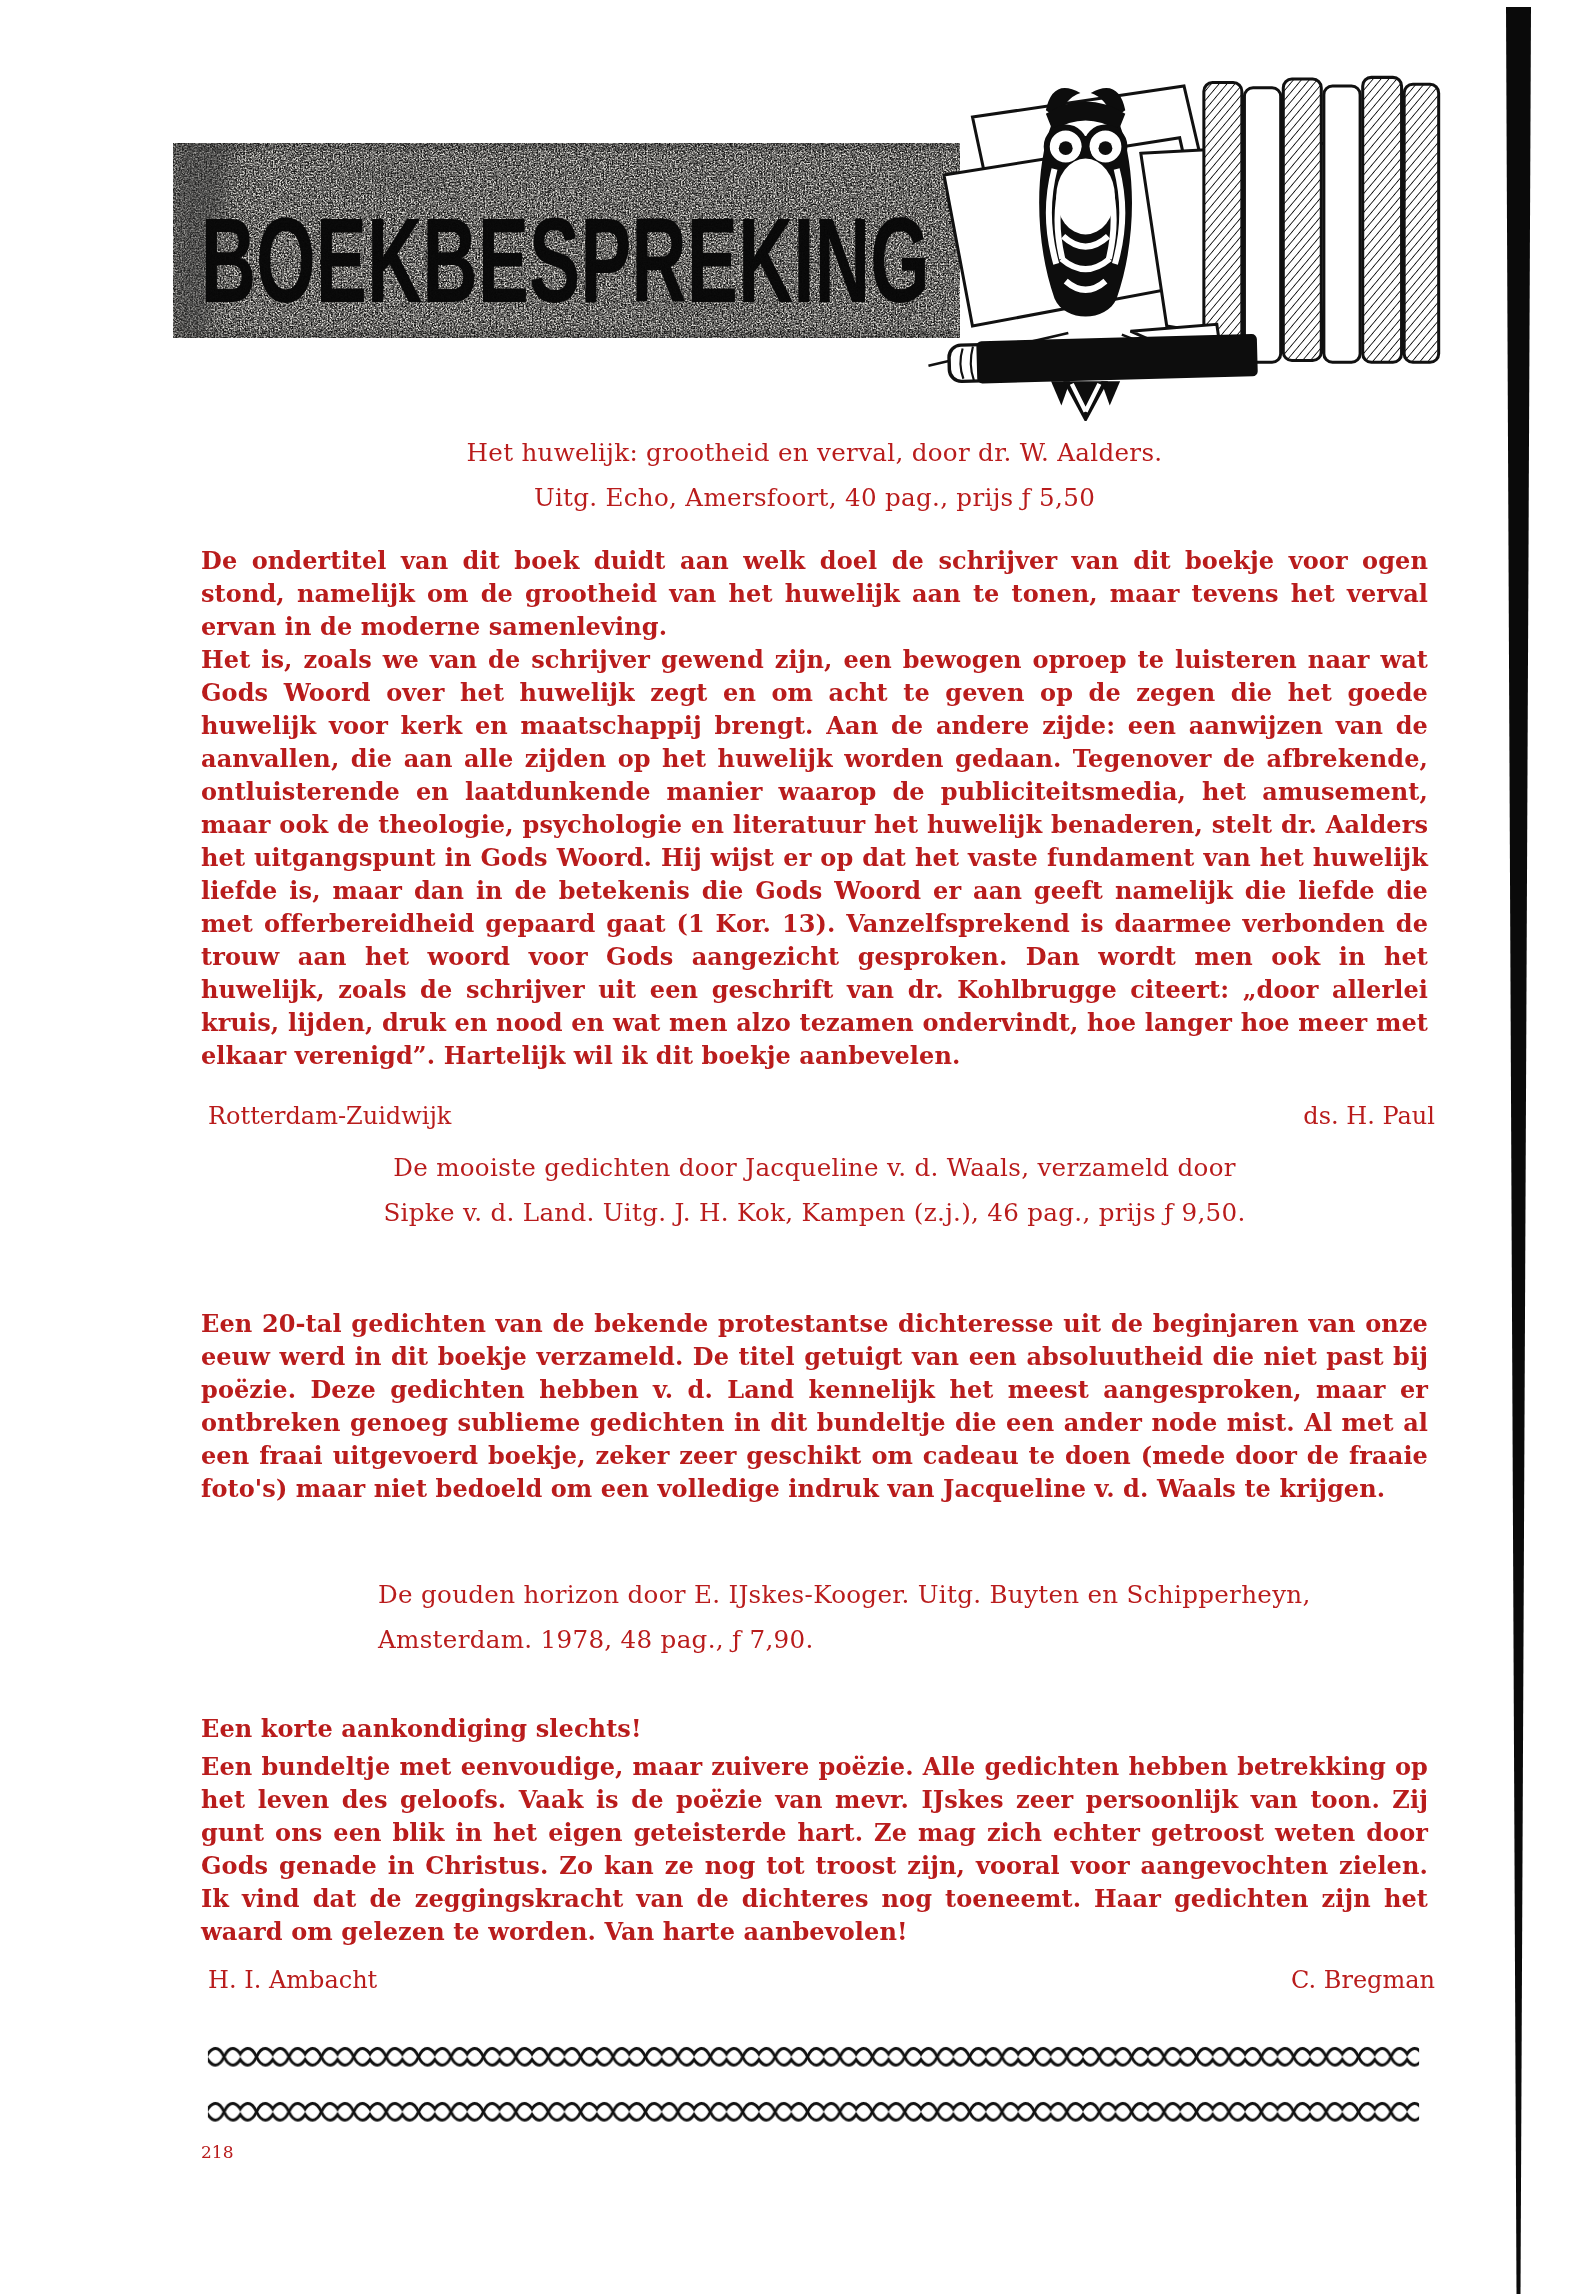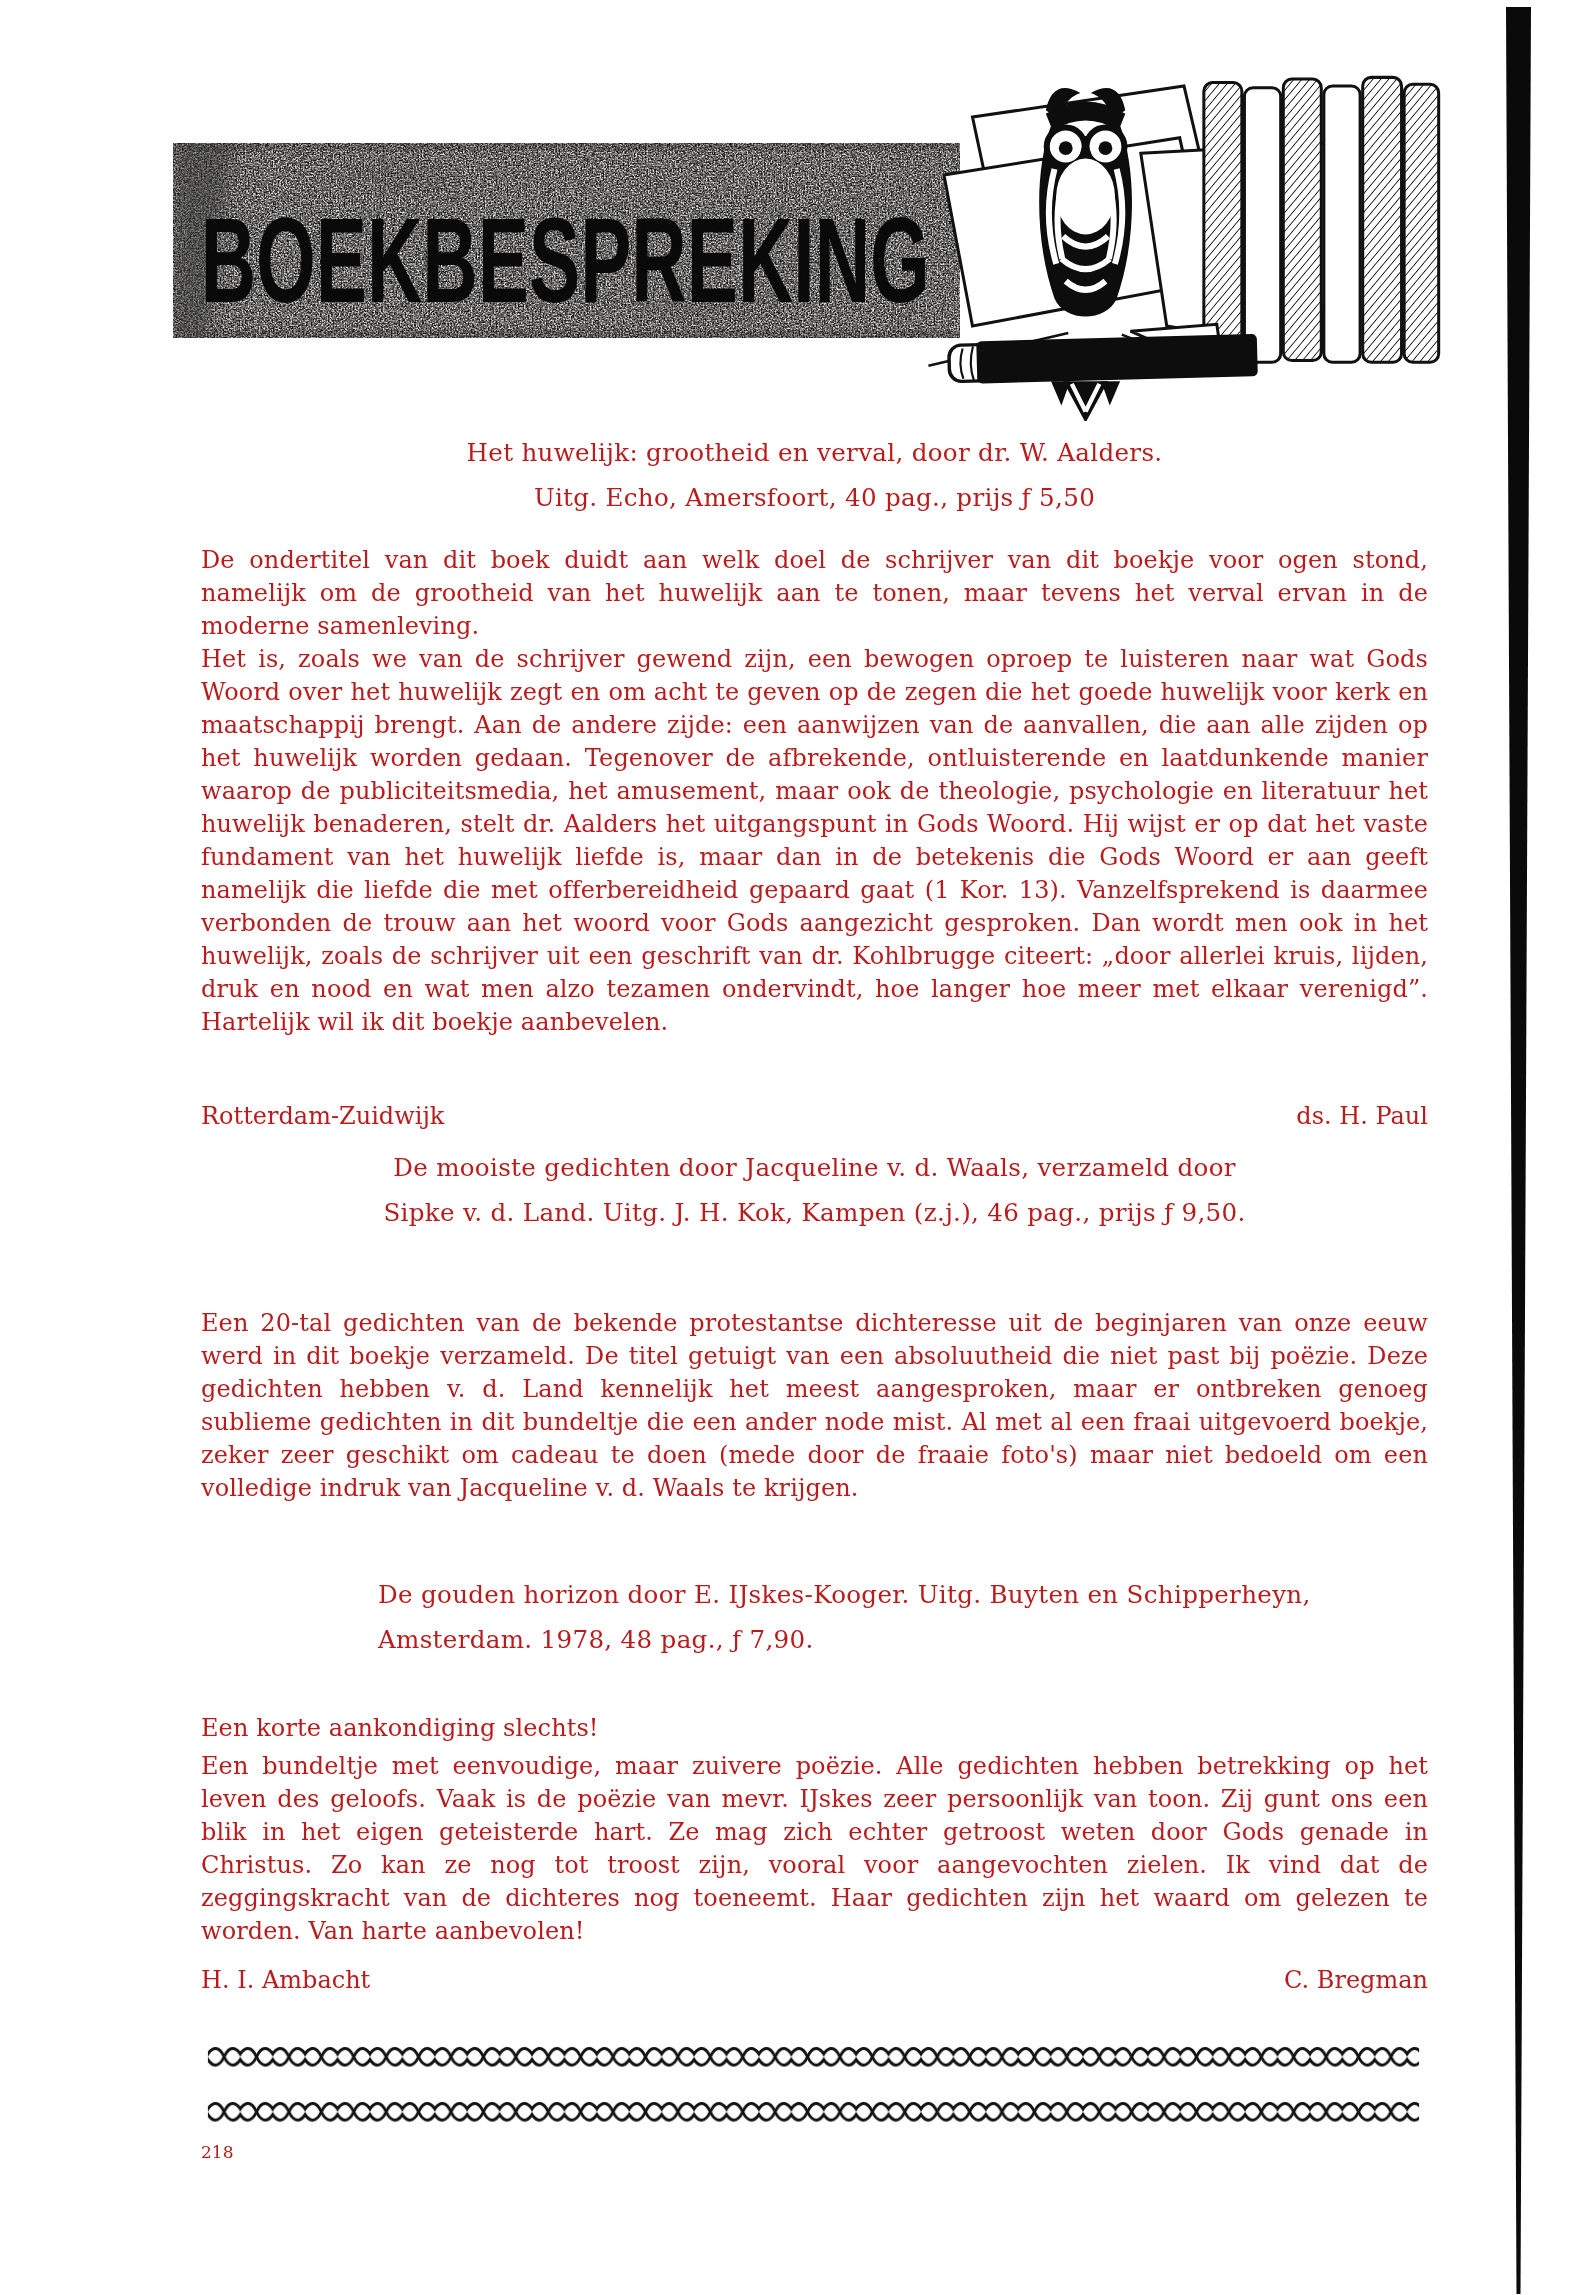--- a/index.html
+++ b/index.html
@@ -23,25 +23,25 @@
     letter-spacing:0.3px;
   }
   .rv-title.left-block{text-align:left;padding-left:177px;box-sizing:border-box;}
   
   .body{
     left:201px;width:1227px;
     font-size:24px;line-height:33px;
     text-align:justify;
     letter-spacing:0.1px;
   }
-  .body p{margin:0;}
+  .body p{margin:0;font-weight:bold;}
   .body p.gap-after{margin-bottom:5.2px;}
   
   .sigrow{
-    left:201px;width:1227px;
+    left:208px;width:1227px;
     font-size:24px;line-height:33px;
     display:flex;justify-content:space-between;gap:44px;
   }
   
   .wave{left:201px;}
   
   .pagenum{left:201px;top:2142px;font-size:17px;}
   
   .gutter-bar{
     left:1506px;top:7px;width:25px;height:2287px;

